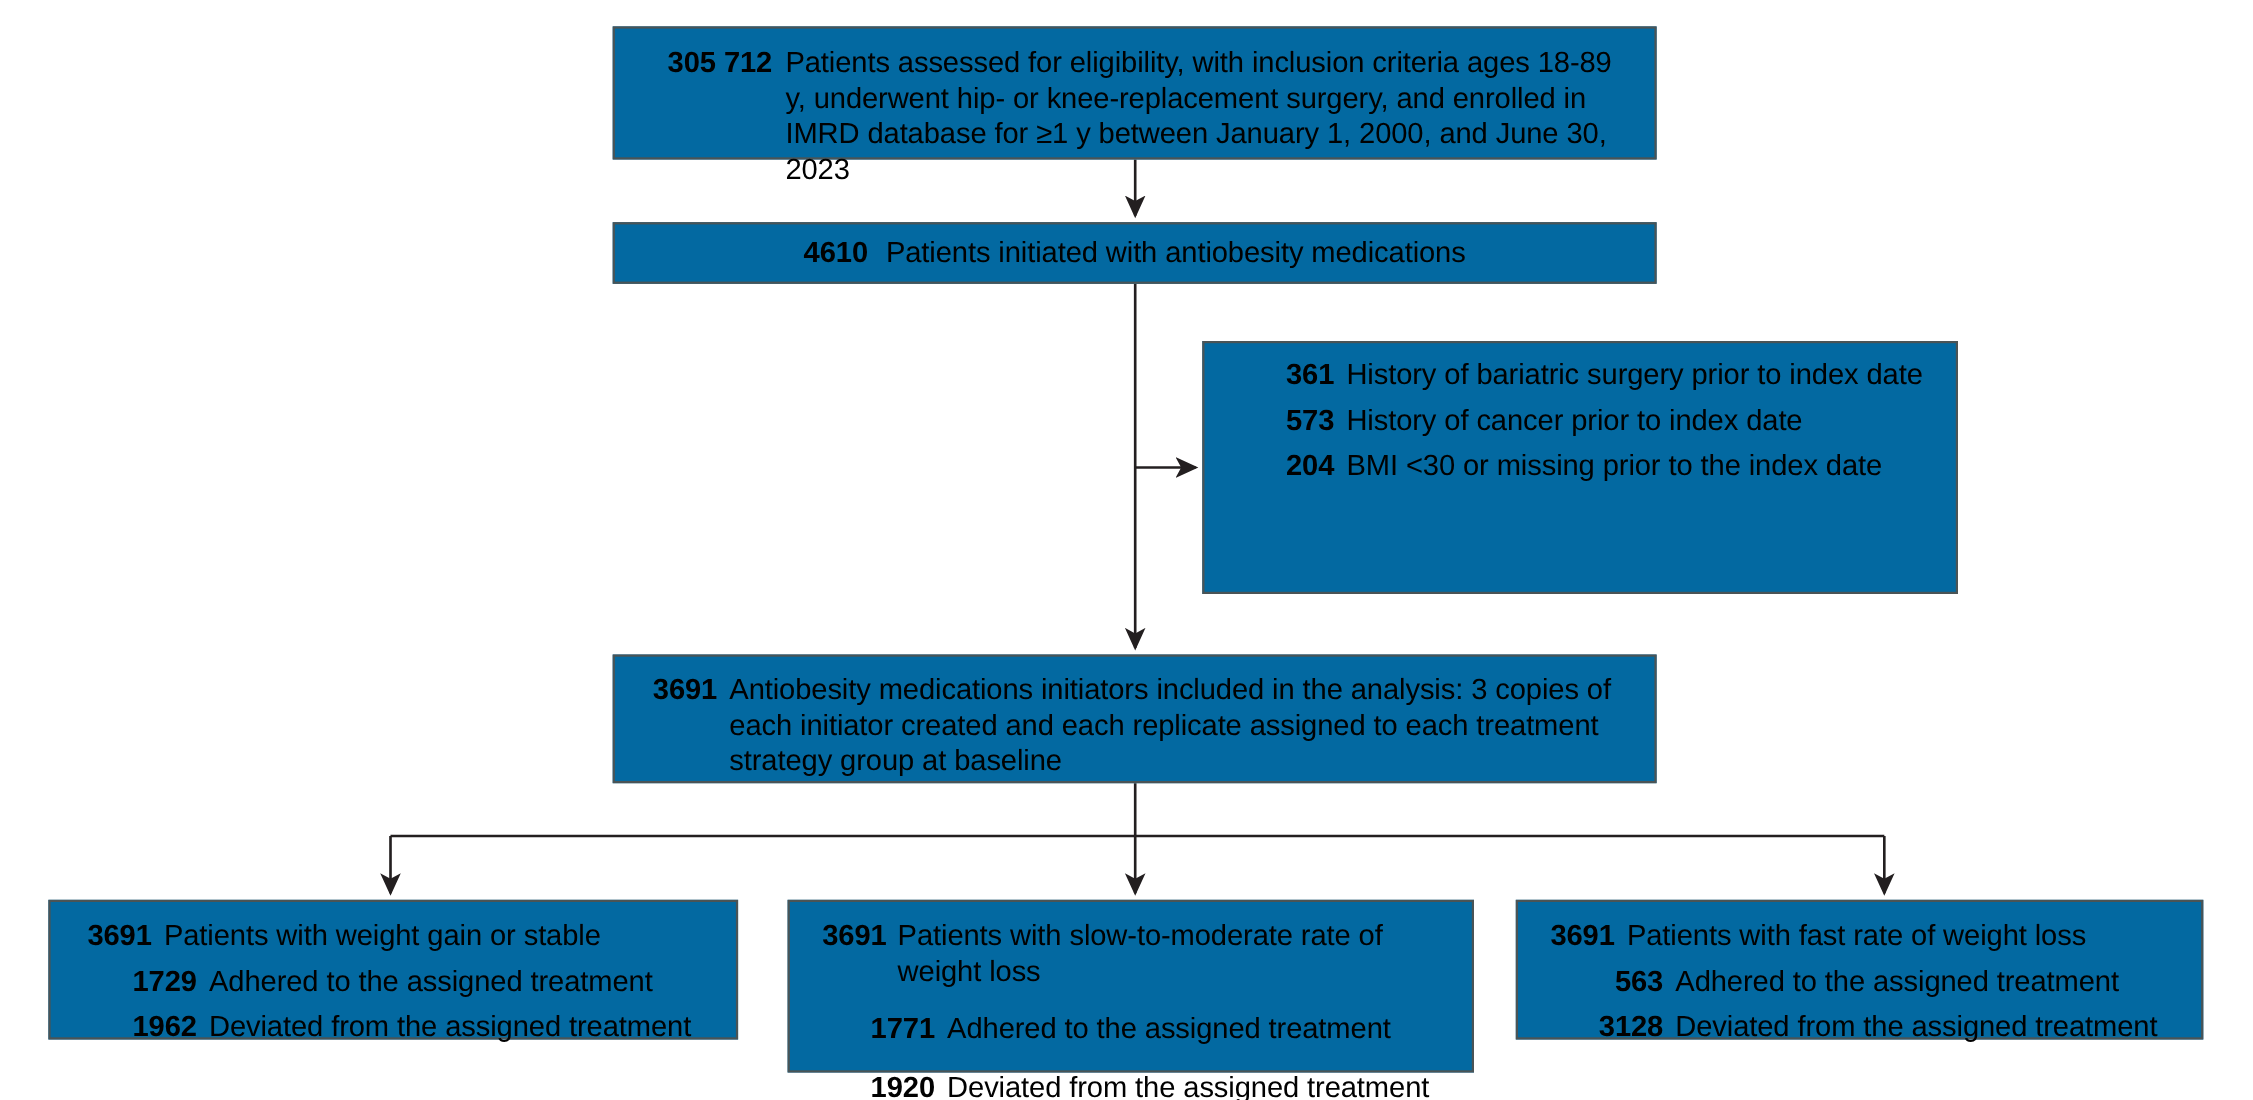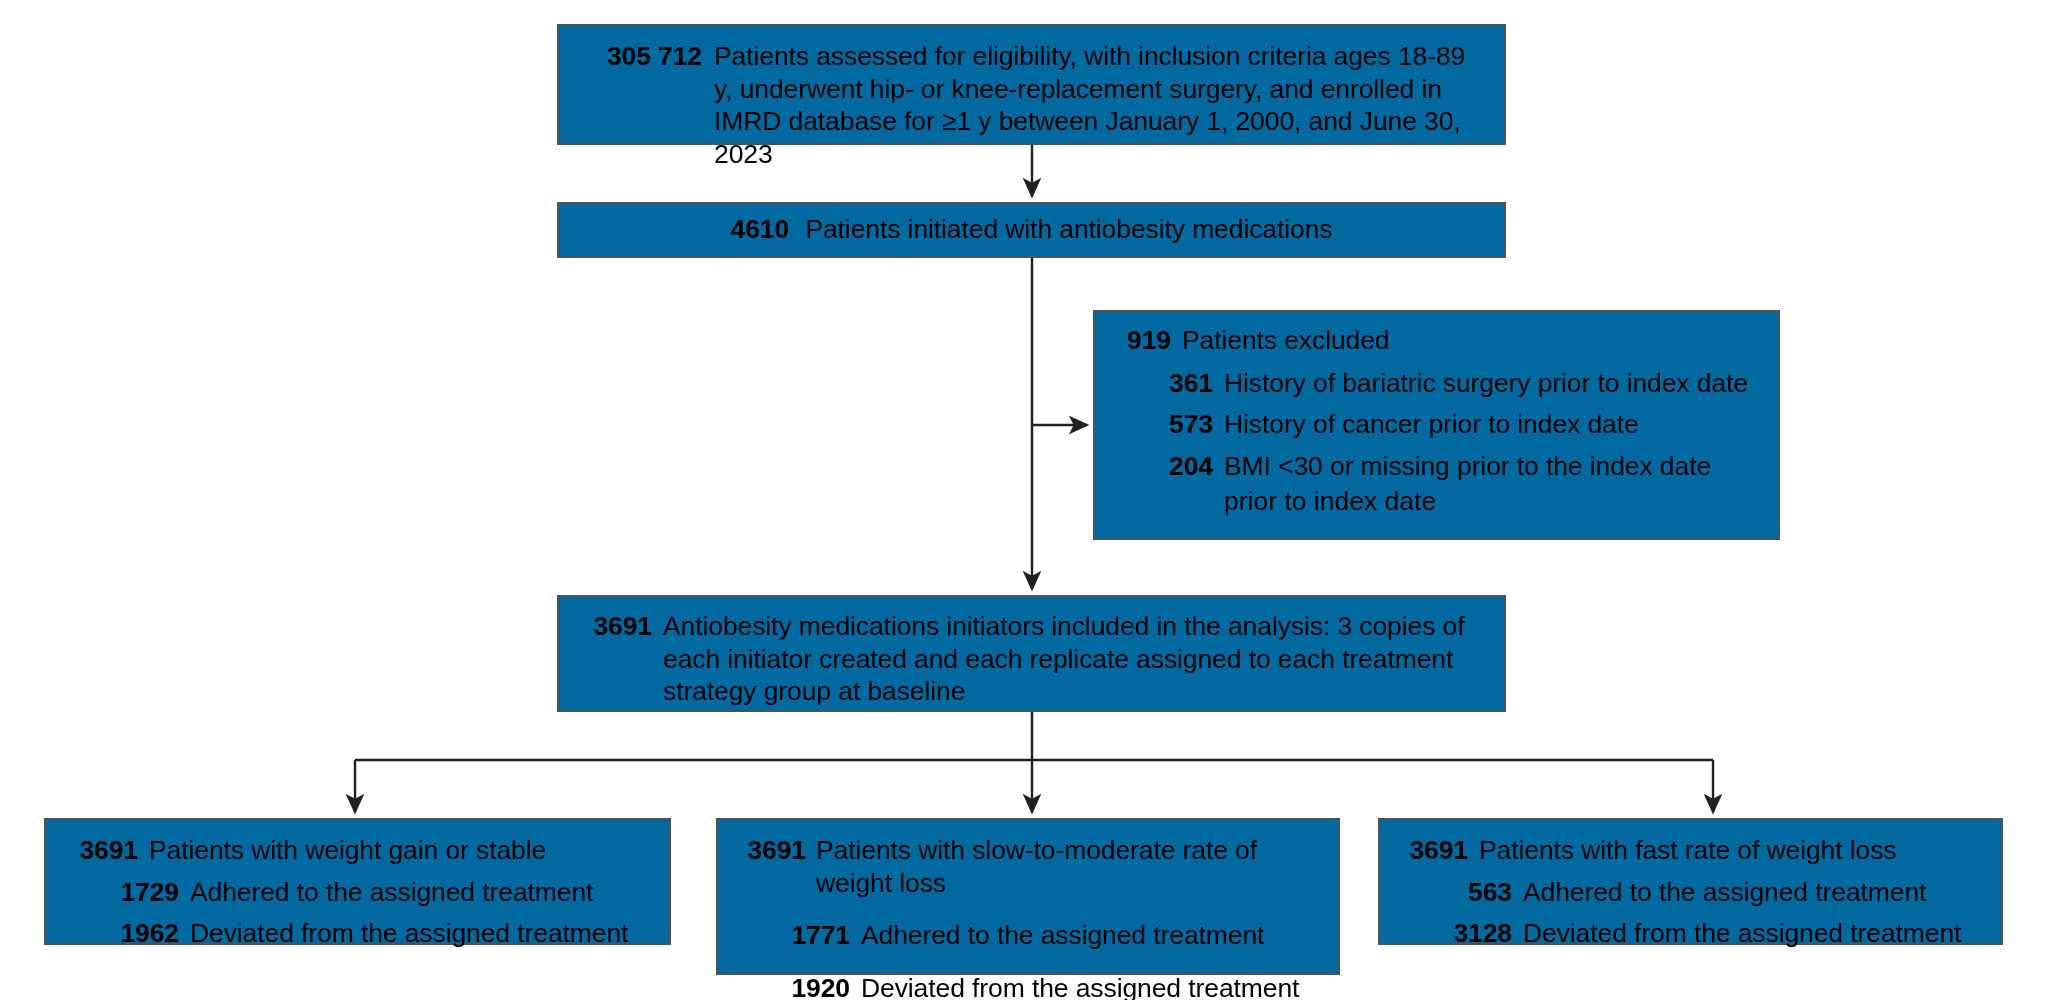--- a/index.html
+++ b/index.html
@@ -195,37 +195,32 @@
     <div class="box-inner">
       <div class="entry">
         <span class="num">4610</span>
         <span class="txt">Patients initiated with antiobesity medications</span>
       </div>
     </div>
   </div>
 
   <div class="flow-box" id="box-excluded">
     <div class="box-inner">
-      <div class="entry entry-head">
-        <span class="num">919</span>
-        <span class="txt">Patients excluded</span>
-      </div>
       <div class="entry sub">
         <span class="num">361</span>
         <span class="txt">History of bariatric surgery prior to index date</span>
       </div>
       <div class="entry sub">
         <span class="num">573</span>
         <span class="txt">History of cancer prior to index date</span>
       </div>
       <div class="entry sub">
         <span class="num">204</span>
         <span class="txt">BMI &lt;30 or missing prior to the index date</span>
       </div>
-      <div class="cont">prior to index date</div>
     </div>
   </div>
 
   <div class="flow-box" id="box-analysis">
     <div class="box-inner">
       <div class="entry">
         <span class="num">3691</span>
         <span class="txt">Antiobesity medications initiators included in the analysis: 3 copies of each initiator created and each replicate assigned to each treatment strategy group at baseline</span>
       </div>
     </div>

